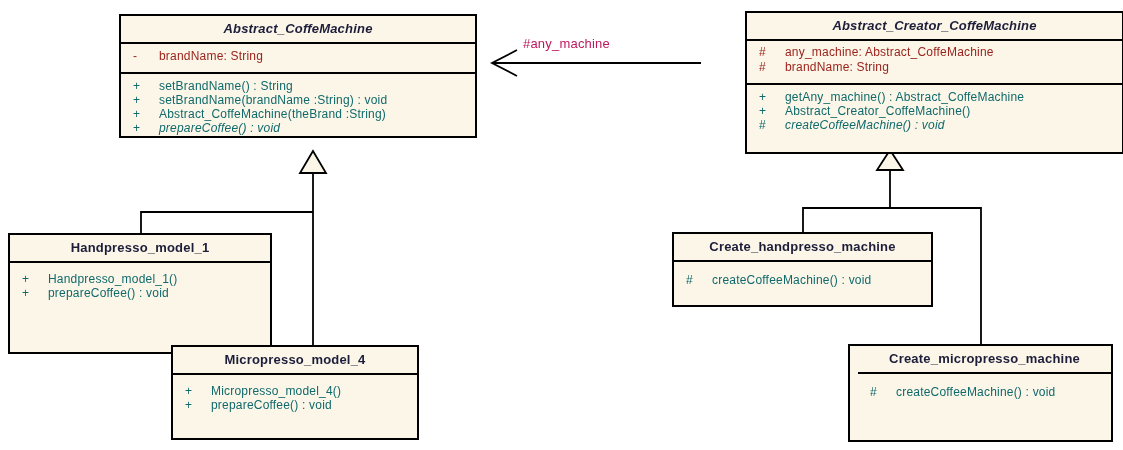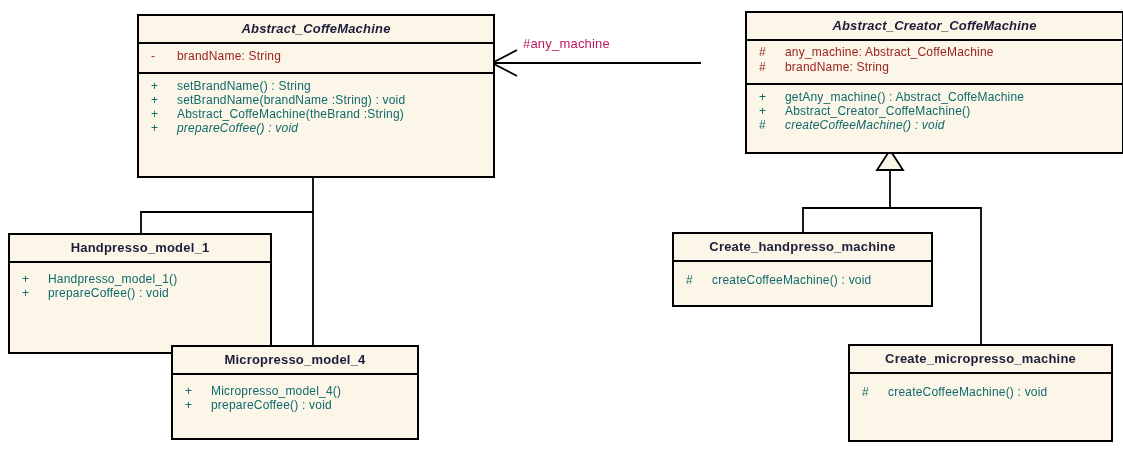--- a/index.html
+++ b/index.html
@@ -72,21 +72,21 @@
 
     <g>
       <line x1="890" y1="170" x2="890" y2="208"></line>
       <polyline points="803,232 803,208 981,208 981,344"></polyline>
       <polygon points="890,150 877,170 903,170" fill="#fbf6e8"></polygon>
     </g>
   </svg>
 
   <div class="edge-label" style="left:523px;top:36px;">#any_machine</div>
 
-  <div class="uml-class" style="left:137px;top:14px;width:358px;height:164px;">
+  <div class="uml-class" style="left:119px;top:14px;width:358px;height:124px;">
     <div class="uml-title abstract">Abstract_CoffeMachine</div>
     <div class="compartment attrs" style="height:30px;">
       <div class="m-row attr">
         <span class="vis">-</span>
         <span class="txt">brandName: String</span>
       </div>
     </div>
     <div class="compartment">
       <div class="m-row meth">
         <span class="vis">+</span>
@@ -166,21 +166,21 @@
   <div class="uml-class" style="left:672px;top:232px;width:261px;height:75px;">
     <div class="uml-title">Create_handpresso_machine</div>
     <div class="compartment" style="padding-top:11px;">
       <div class="m-row meth">
         <span class="vis">#</span>
         <span class="txt">createCoffeeMachine() : void</span>
       </div>
     </div>
   </div>
 
-  <div class="uml-class" style="left:848px;top:344px;width:265px;height:98px;">
+  <div class="uml-class" style="left:848px;top:344px;width:265px;height:98px;padding-left:8px;">
     <div class="uml-title">Create_micropresso_machine</div>
     <div class="compartment" style="padding-top:11px;">
       <div class="m-row meth">
         <span class="vis">#</span>
         <span class="txt">createCoffeeMachine() : void</span>
       </div>
     </div>
   </div>
 
 </div>

